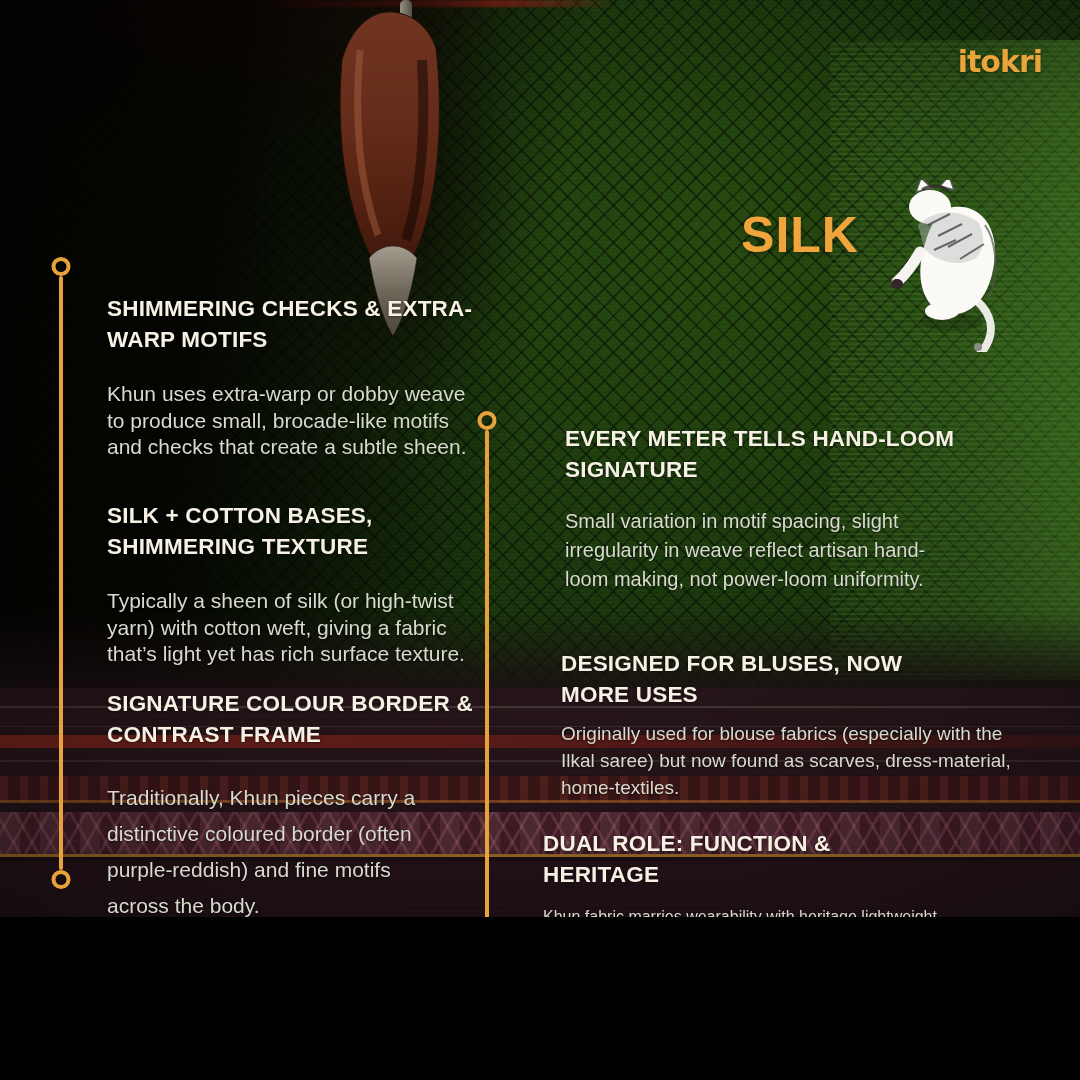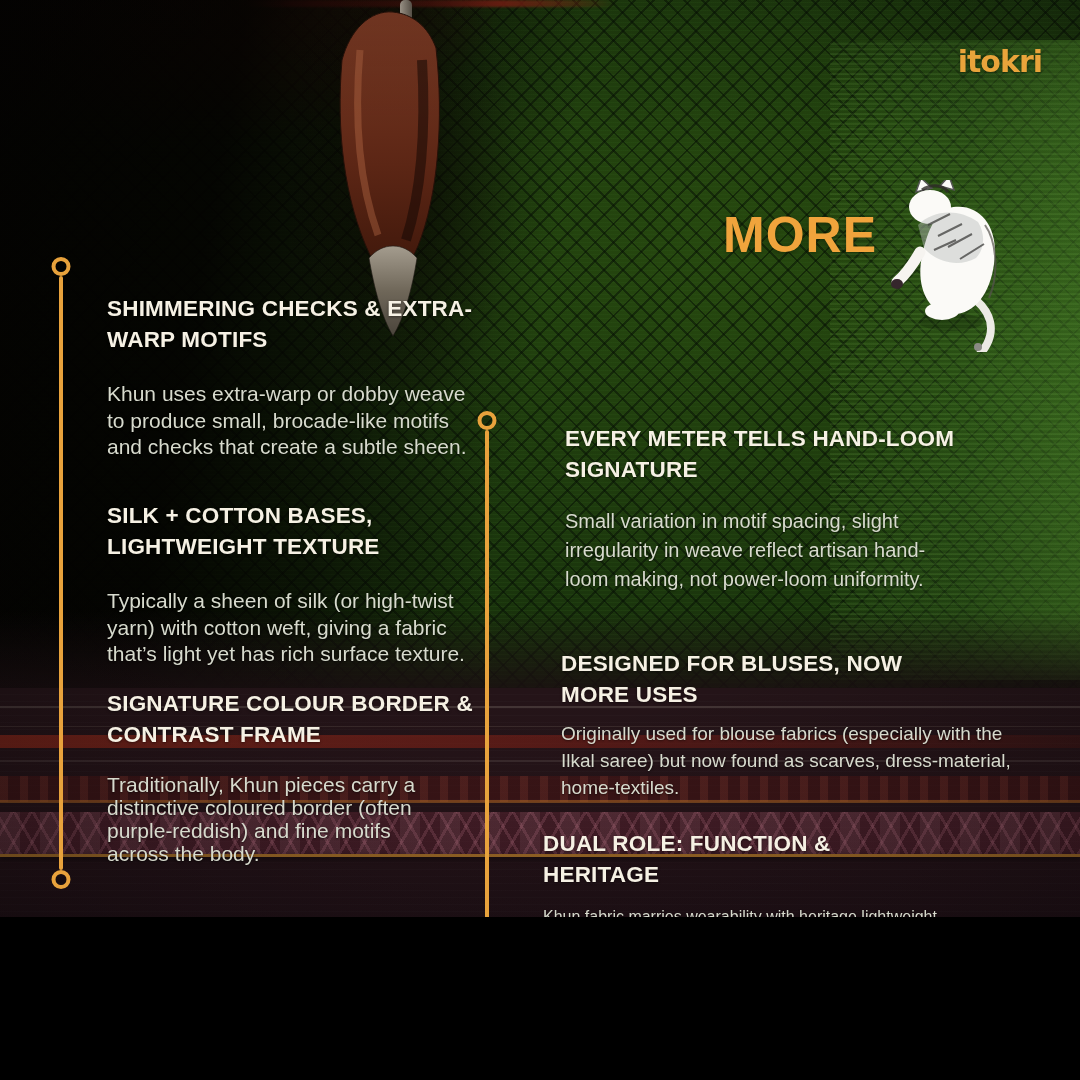--- a/index.html
+++ b/index.html
@@ -70,21 +70,21 @@
   .tl-right{left:485px;top:430px;height:525px;}
   .ring{position:absolute;left:50%;transform:translateX(-50%);width:11px;height:11px;
     border:4px solid #E8A23C;border-radius:50%;background:rgba(10,8,6,.15);}
   .ring.top{top:-19px;} .ring.bottom{bottom:-19px;}
   .sec{position:absolute;}
   .sec h3{margin:0;font-size:22.5px;line-height:31px;font-weight:bold;color:#F6F1E4;
     letter-spacing:.2px;text-shadow:0 1px 3px rgba(0,0,0,.45);}
   .sec p{margin:0;color:#D7DACD;text-shadow:0 1px 2px rgba(0,0,0,.5);}
   .ls1{left:107px;top:293px;width:380px;} .ls1 p{margin-top:26px;font-size:21px;line-height:26.5px;width:372px;}
   .ls2{left:107px;top:500px;width:380px;} .ls2 p{margin-top:26px;font-size:21px;line-height:26.5px;width:375px;}
-  .ls3{left:107px;top:688px;width:380px;} .ls3 p{margin-top:23px;font-size:21px;line-height:23px;width:345px;}
+  .ls3{left:107px;top:688px;width:380px;} .ls3 p{margin-top:30px;font-size:21px;line-height:36px;width:345px;}
   .rs1{left:565px;top:423px;width:395px;} .rs1 p{margin-top:22px;font-size:20px;line-height:29px;width:400px;}
   .rs2{left:561px;top:648px;width:395px;} .rs2 p{margin-top:10px;font-size:19px;line-height:27px;width:450px;}
   .rs3{left:543px;top:828px;width:395px;} .rs3 p{margin-top:12px;font-size:16px;line-height:29px;width:430px;}
 </style>
 </head>
 <body>
 
 <div class="canvas">
 
   <div class="bg-green"></div>
@@ -147,21 +147,21 @@
     </svg>
     <div class="stripe s-orange4"></div>
   </div>
   <div class="corner-bl"></div>
 
   <div class="vignette"></div>
 
   <div class="logo">itokri</div>
 
   <div class="title">
-    <div>MORE</div>
+    <div>SILK</div>
   </div>
 
   <svg class="cat" viewBox="0 0 122 172">
     <ellipse cx="63" cy="142" rx="32" ry="9" fill="rgba(0,0,0,.18)"></ellipse>
     <path d="M28,12 L33,-2 L44,8 Z" fill="#fbfaf7" stroke="#555" stroke-width="1.5"></path>
     <path d="M52,6 L61,-4 L66,10 Z" fill="#fbfaf7" stroke="#555" stroke-width="1.5"></path>
     <path d="M88,120 C104,134 106,150 99,164 C96,170 92,174 90,176" stroke="#eceae4" stroke-width="8" fill="none" stroke-linecap="round"></path>
     <circle cx="90" cy="167" r="4" fill="#8a8a84"></circle>
     <path d="M60,28 C92,20 112,48 106,84 C102,114 86,136 62,134 C38,132 28,104 34,76 C38,56 46,34 60,28 Z" fill="#fbfaf7"></path>
     <ellipse cx="42" cy="27" rx="21" ry="17" fill="#fbfaf7"></ellipse>
@@ -181,21 +181,21 @@
   <div class="timeline tl-right">
     <span class="ring top"></span>
     <span class="ring bottom"></span>
   </div>
 
   <div class="sec ls1">
     <h3>SHIMMERING CHECKS &amp; EXTRA-WARP MOTIFS</h3>
     <p>Khun uses extra-warp or dobby weave to produce small, brocade-like motifs and checks that create a subtle sheen.</p>
   </div>
   <div class="sec ls2">
-    <h3>SILK + COTTON BASES, LIGHTWEIGHT TEXTURE</h3>
+    <h3>SILK + COTTON BASES, SHIMMERING TEXTURE</h3>
     <p>Typically a sheen of silk (or high-twist yarn) with cotton weft, giving a fabric that’s light yet has rich surface texture.</p>
   </div>
   <div class="sec ls3">
     <h3>SIGNATURE COLOUR BORDER &amp; CONTRAST FRAME</h3>
     <p>Traditionally, Khun pieces carry a distinctive coloured border (often purple-reddish) and fine motifs across the body.</p>
   </div>
 
   <div class="sec rs1">
     <h3>EVERY METER TELLS HAND-LOOM SIGNATURE</h3>
     <p>Small variation in motif spacing, slight irregularity in weave reflect artisan hand-loom making, not power-loom uniformity.</p>

